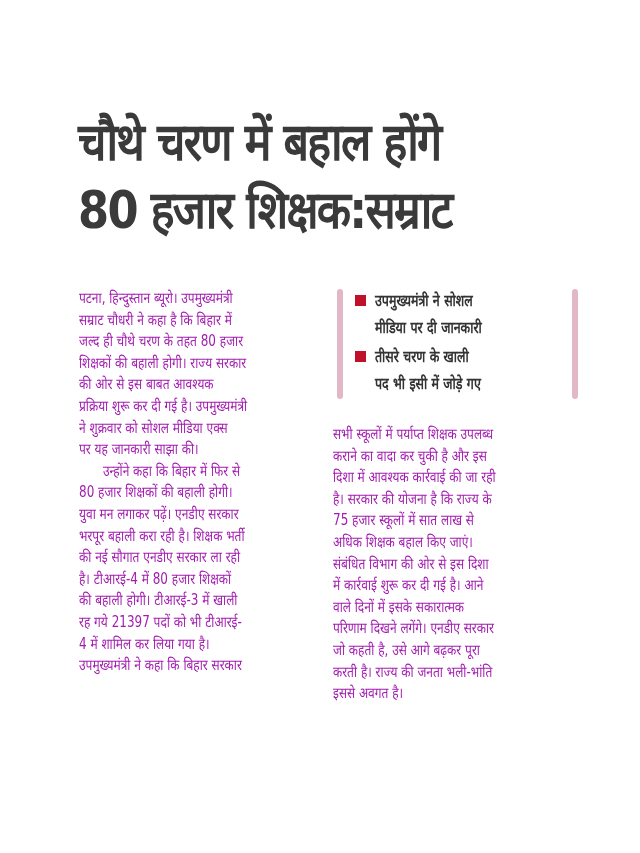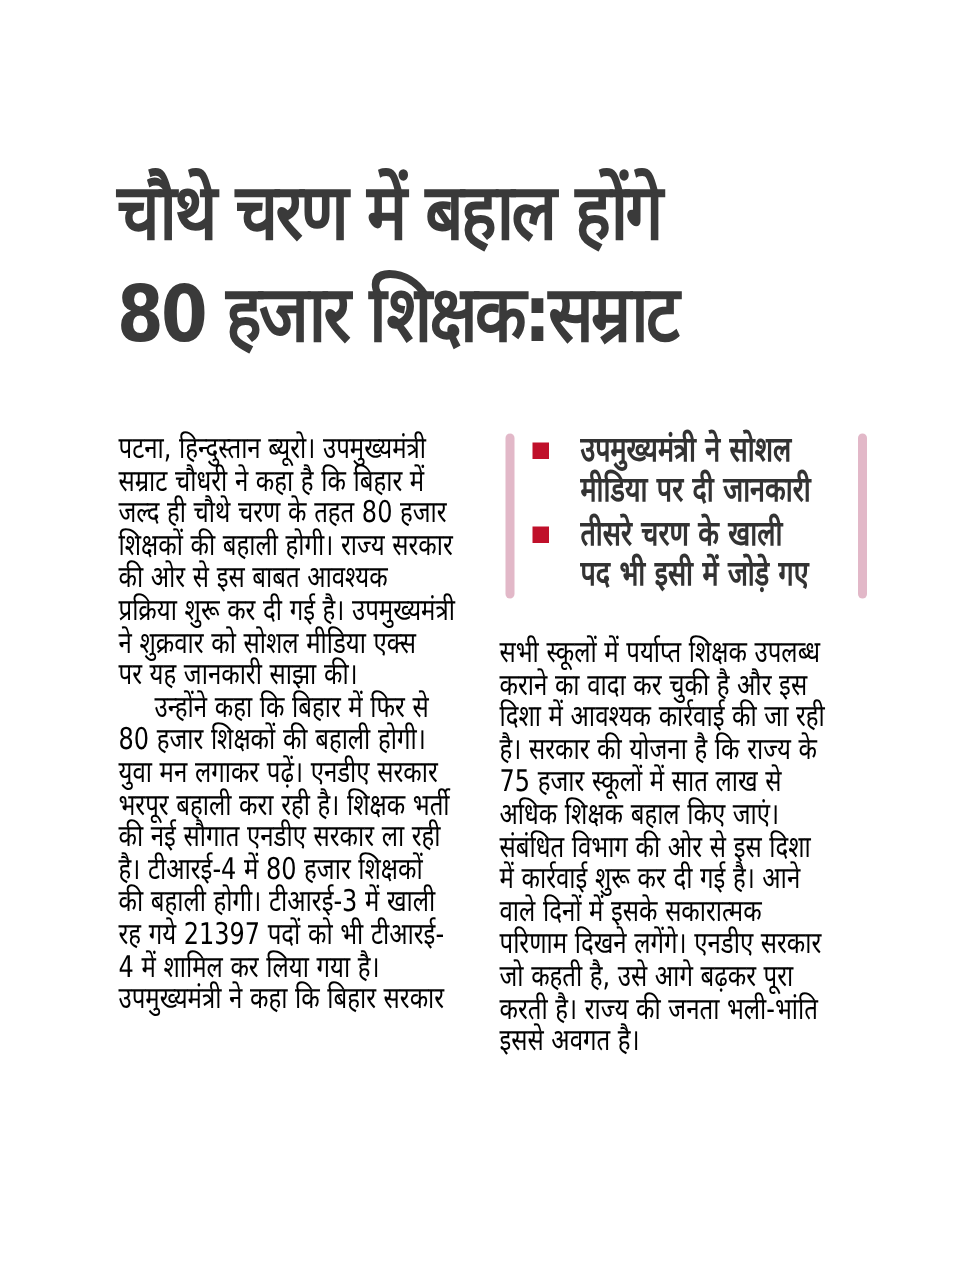--- a/index.html
+++ b/index.html
@@ -33,23 +33,23 @@
       font-size: 52px;
       line-height: 68px;
       white-space: nowrap;
       transform-origin: left top;
       transform: scaleX(0.86);
     }
     .col {
       position: absolute;
       top: 288px;
       width: 253px;
-      font-size: 20px;
+      font-size: 15px;
       line-height: 21.6px;
-      color: #000000;
+      color: #a21caf;
     }
     .col-left { left: 79px; }
     .col-right { left: 333px; top: 424px; }
     .line {
       display: block;
       white-space: nowrap;
       transform-origin: left top;
       transform: scaleX(0.80);
       height: 21.6px;
     }
@@ -77,25 +77,24 @@
     .bullet-item.b2 { top: 58px; }
     .bullet-square {
       position: absolute;
       left: 0; top: 8px;
       width: 11px; height: 11px;
       background: #c0102a;
     }
     .bullet-text {
       position: absolute;
       left: 20px; top: 0;
-      font-size: 23px;
+      font-size: 16px;
       line-height: 27px;
       color: #333;
       font-weight: bold;
-      margin-left: 12px;
     }
     .bullet-text .line { height: 27px; transform: scaleX(0.78); }
   </style>
 </head>
 <body>
 
 <div class="clip">
 
   <h1 class="headline">
     <span class="headline-line">चौथे चरण में  बहाल होंगे</span>

